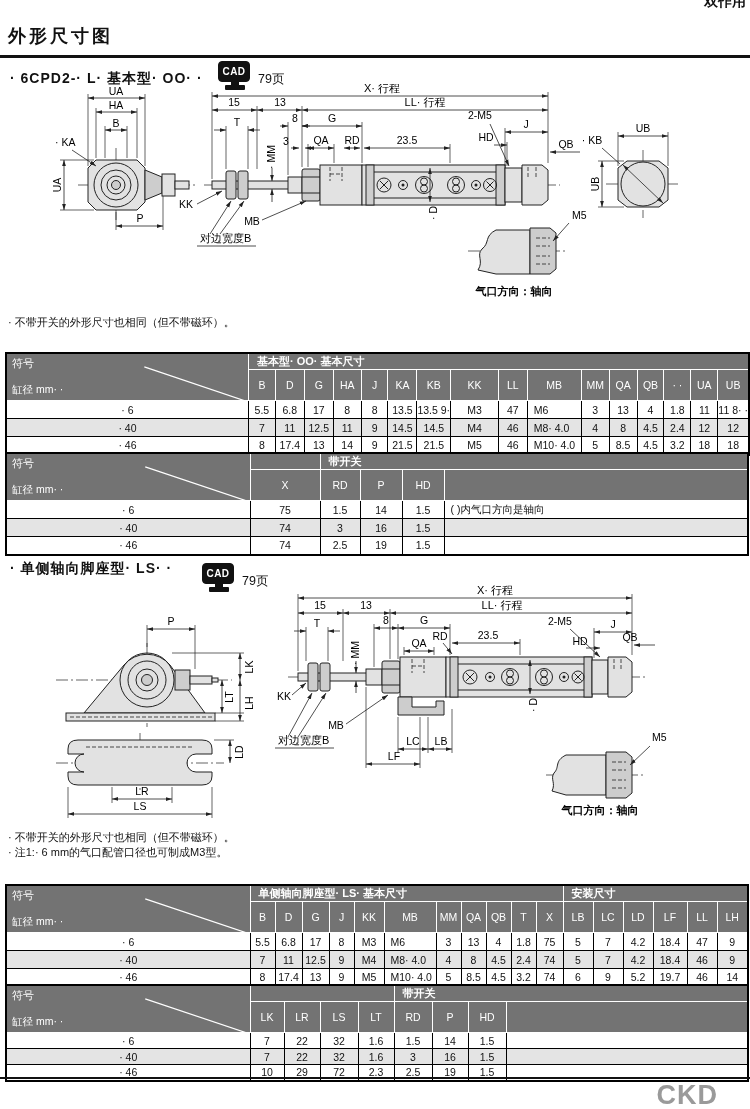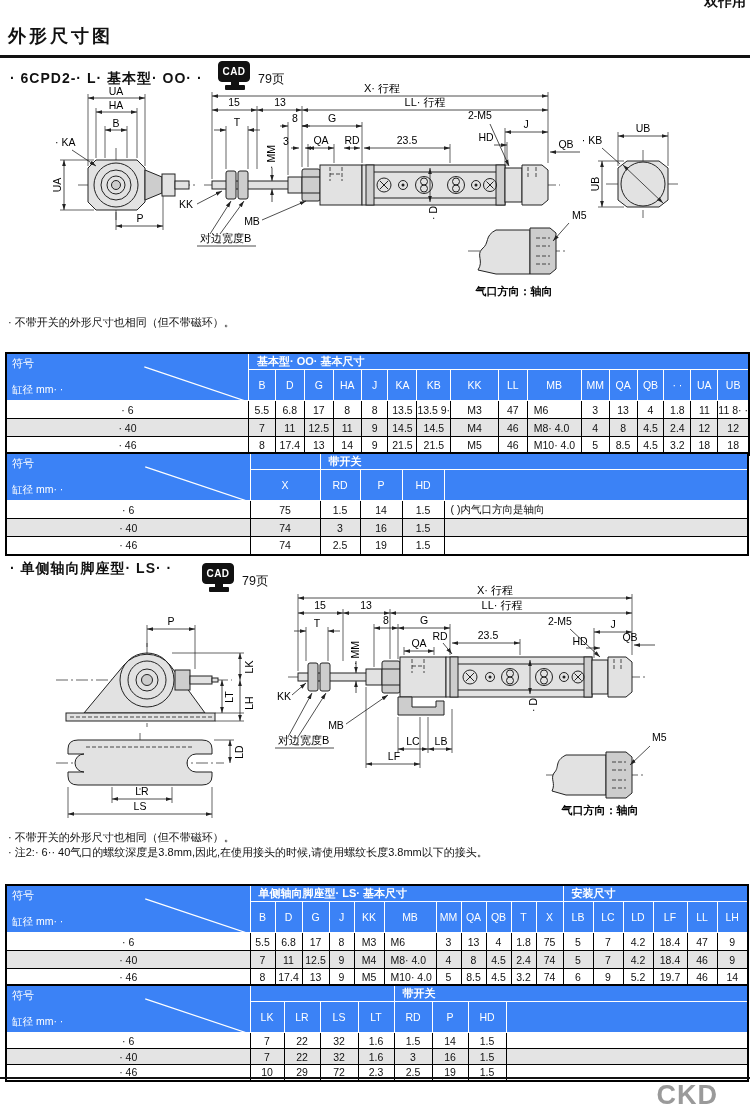--- a/index.html
+++ b/index.html
@@ -15,21 +15,21 @@
   
   .cad{width:34px}
   .cad-screen{width:30px;height:19px;background:#111;border:1.5px solid #111;border-radius:4px;
       color:#fff;font-size:10px;font-weight:bold;text-align:center;line-height:19px;letter-spacing:.5px}
   .cad-neck{width:8px;height:3px;background:#111;margin:0 auto}
   .cad-base{width:20px;height:4.5px;background:#111;margin:0 auto;border-radius:1px}
   
   table.tbl{position:absolute;left:5px;border-collapse:collapse;table-layout:fixed;border:2px solid #000}
   .tbl td,.tbl th{border:1px solid #000;font-size:10.5px;font-weight:normal;text-align:center;
       padding:0;overflow:hidden;white-space:nowrap;vertical-align:middle}
-  .tbl .dark{background:#3b82f6;color:#fff;border-color:#fff;border-width:1px}
+  .tbl .dark{background:#737373;color:#fff;border-color:#fff;border-width:1px}
   .tbl .band{text-align:left;padding-left:8px;font-weight:bold;font-size:11px}
   .r-band{height:15px}.r-cols{height:31px}.r-data{height:18px}.r-data2{height:16px}
   tr.alt td{background:#e4e4e4}
   td.note{text-align:left;padding-left:6px}
   .corner{position:relative}
   .ct{position:absolute;left:5px;top:2px;font-size:11px;color:#fff}
   .cb{position:absolute;left:5px;bottom:3px;font-size:10.5px;color:#fff}
   .diag{position:absolute;left:0;top:0;width:100%;height:100%}
   .diag line{stroke:#fff;stroke-width:1.2}
   
@@ -554,21 +554,21 @@
     <path class="fill2" d="M606,167 h20 l6,5 v36 l-6,5 h-20 Z"></path>
     <path class="dash" d="M612,177 h14 M612,185 h14 M612,195 h14 M612,203 h14"></path>
     <text x="652" y="156">M5</text>
     <line class="dim" x1="650" y1="161" x2="630" y2="180" marker-end="url(#a2)"></line>
     <text x="600" y="229" text-anchor="middle" class="zh bold">气口方向：轴向</text>
   </g>
 </svg>
 
 <div class="abs notes" style="left:8px;top:830px">
   <div>· 不带开关的外形尺寸也相同（但不带磁环）。</div>
-  <div>· 注2:· 6·· 40气口的螺纹深度是3.8mm,因此,在使用接头的时候,请使用螺纹长度3.8mm以下的接头。</div>
+  <div>· 注1:· 6 mm的气口配管口径也可制成M3型。</div>
 </div>
 
 <table class="tbl" style="top:884px">
   <colgroup>
       <col style="width:244px">
       <col style="width:25px">
       <col style="width:27px">
       <col style="width:27px">
       <col style="width:25px">
       <col style="width:30px">

